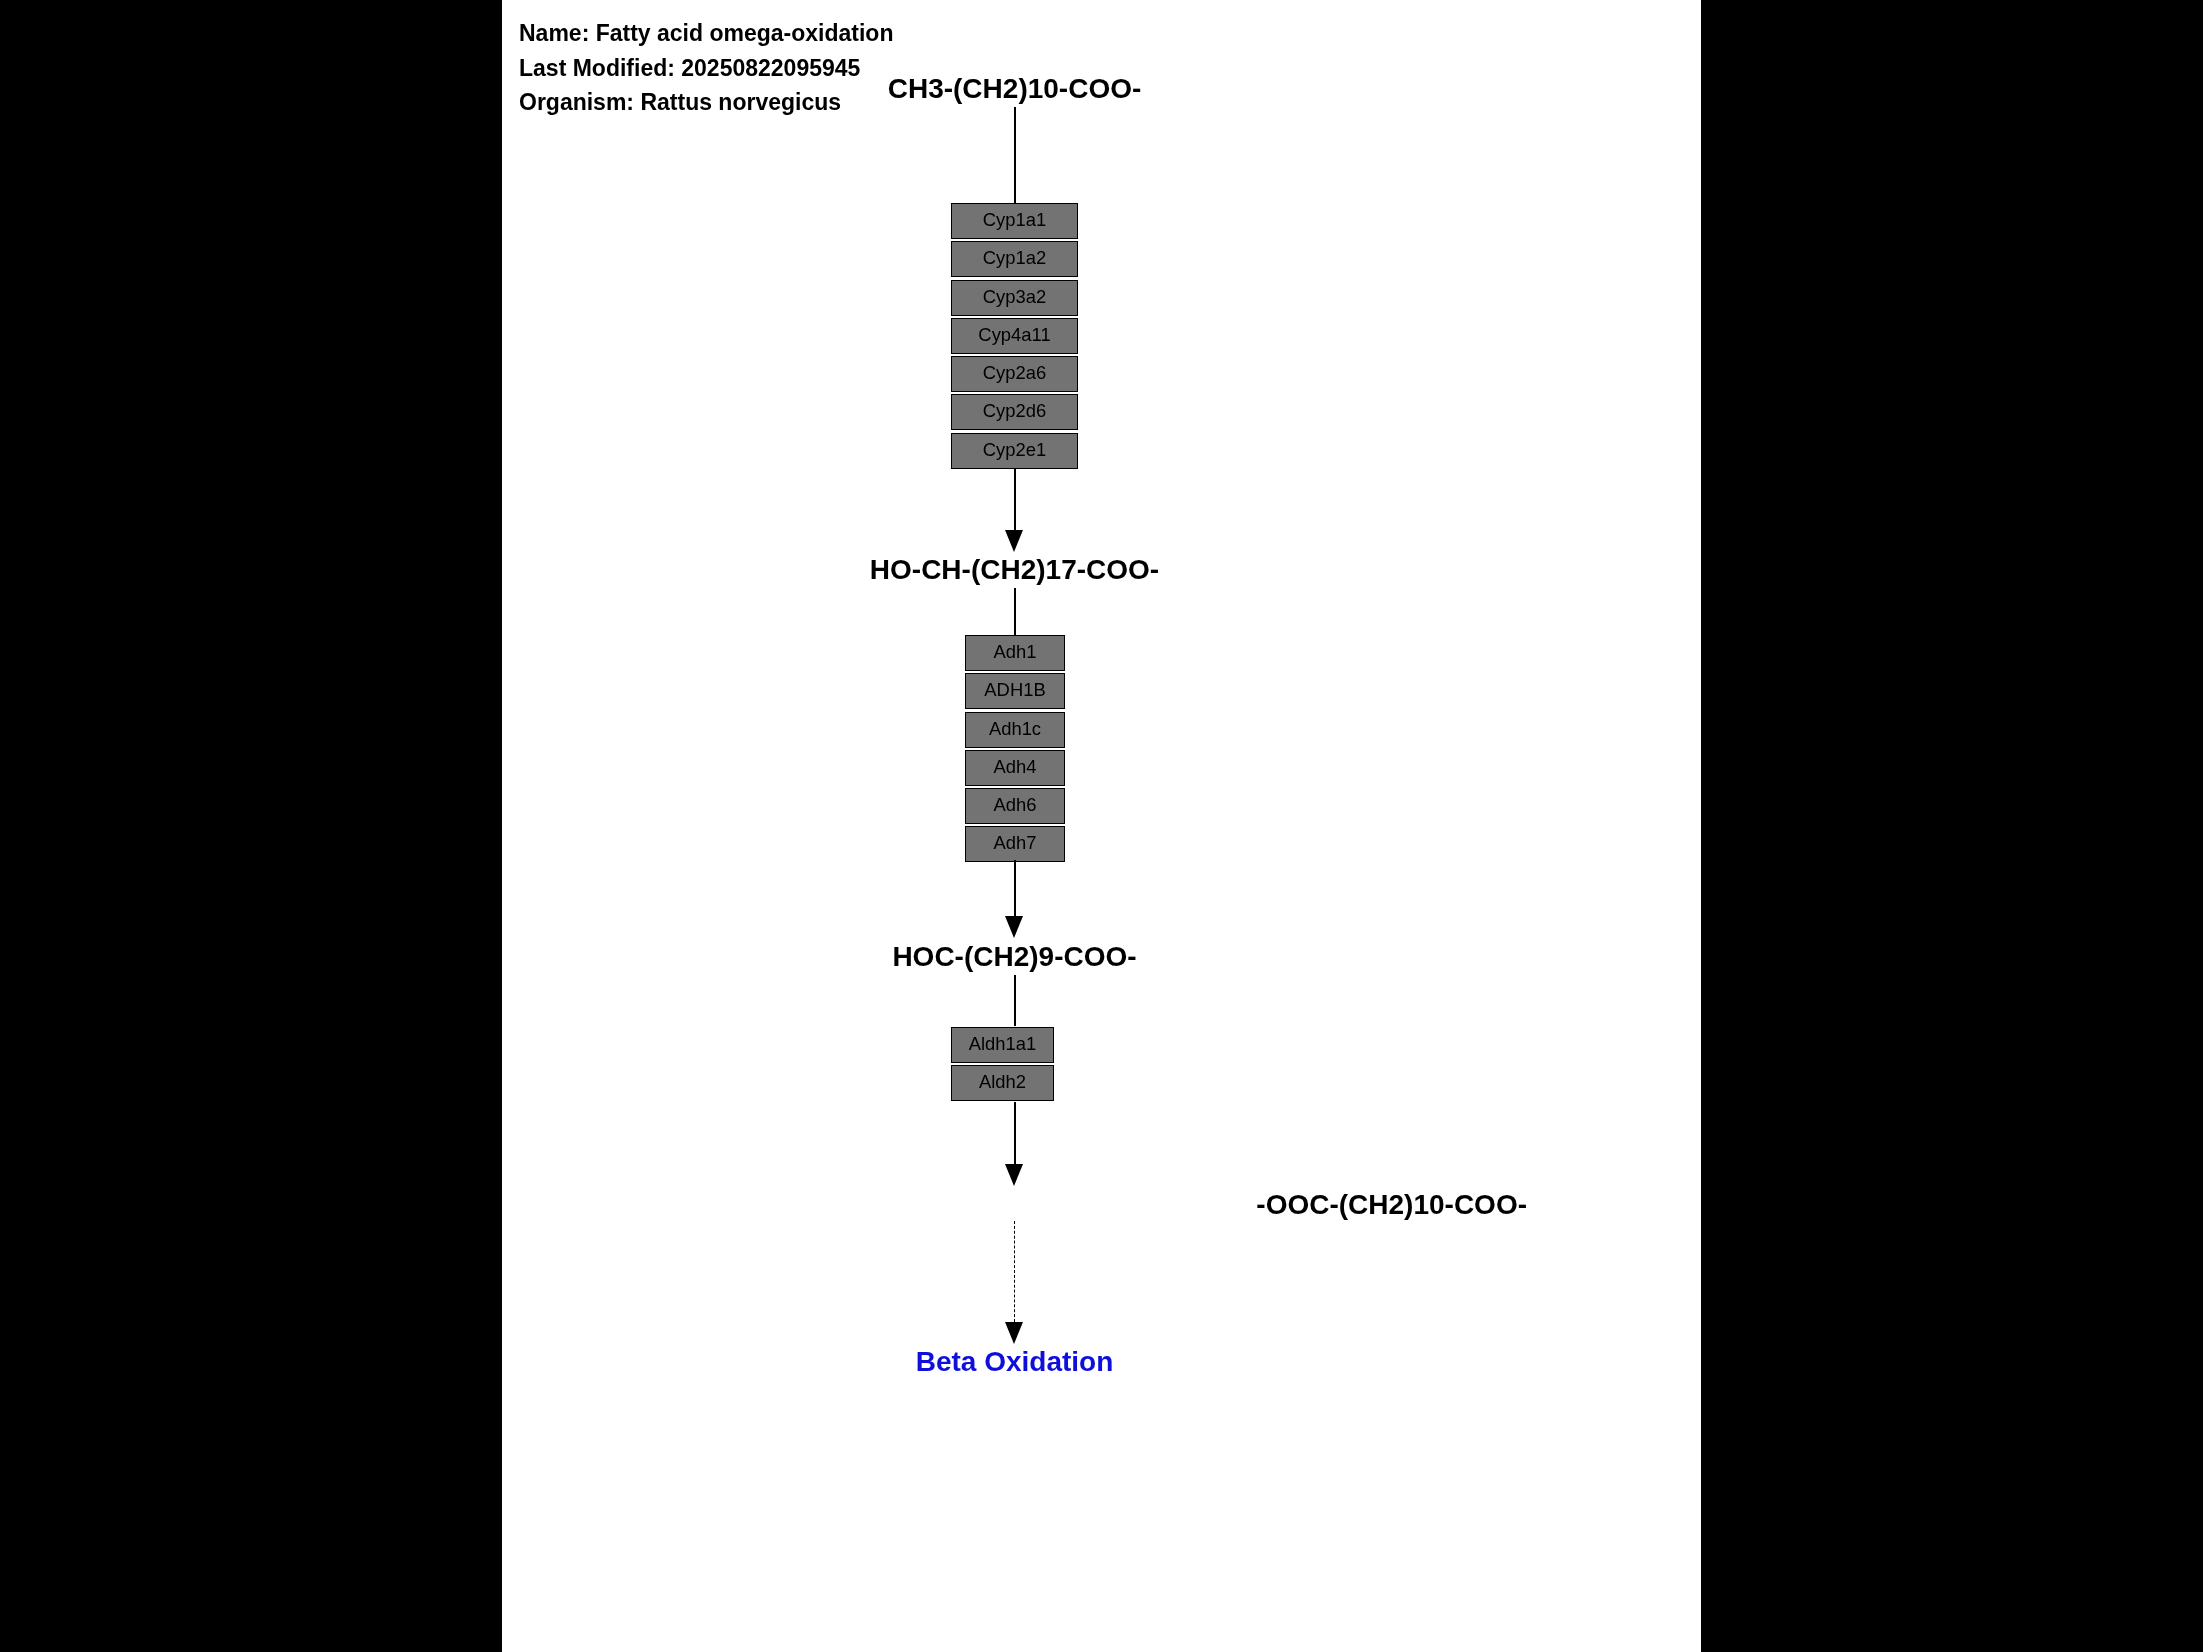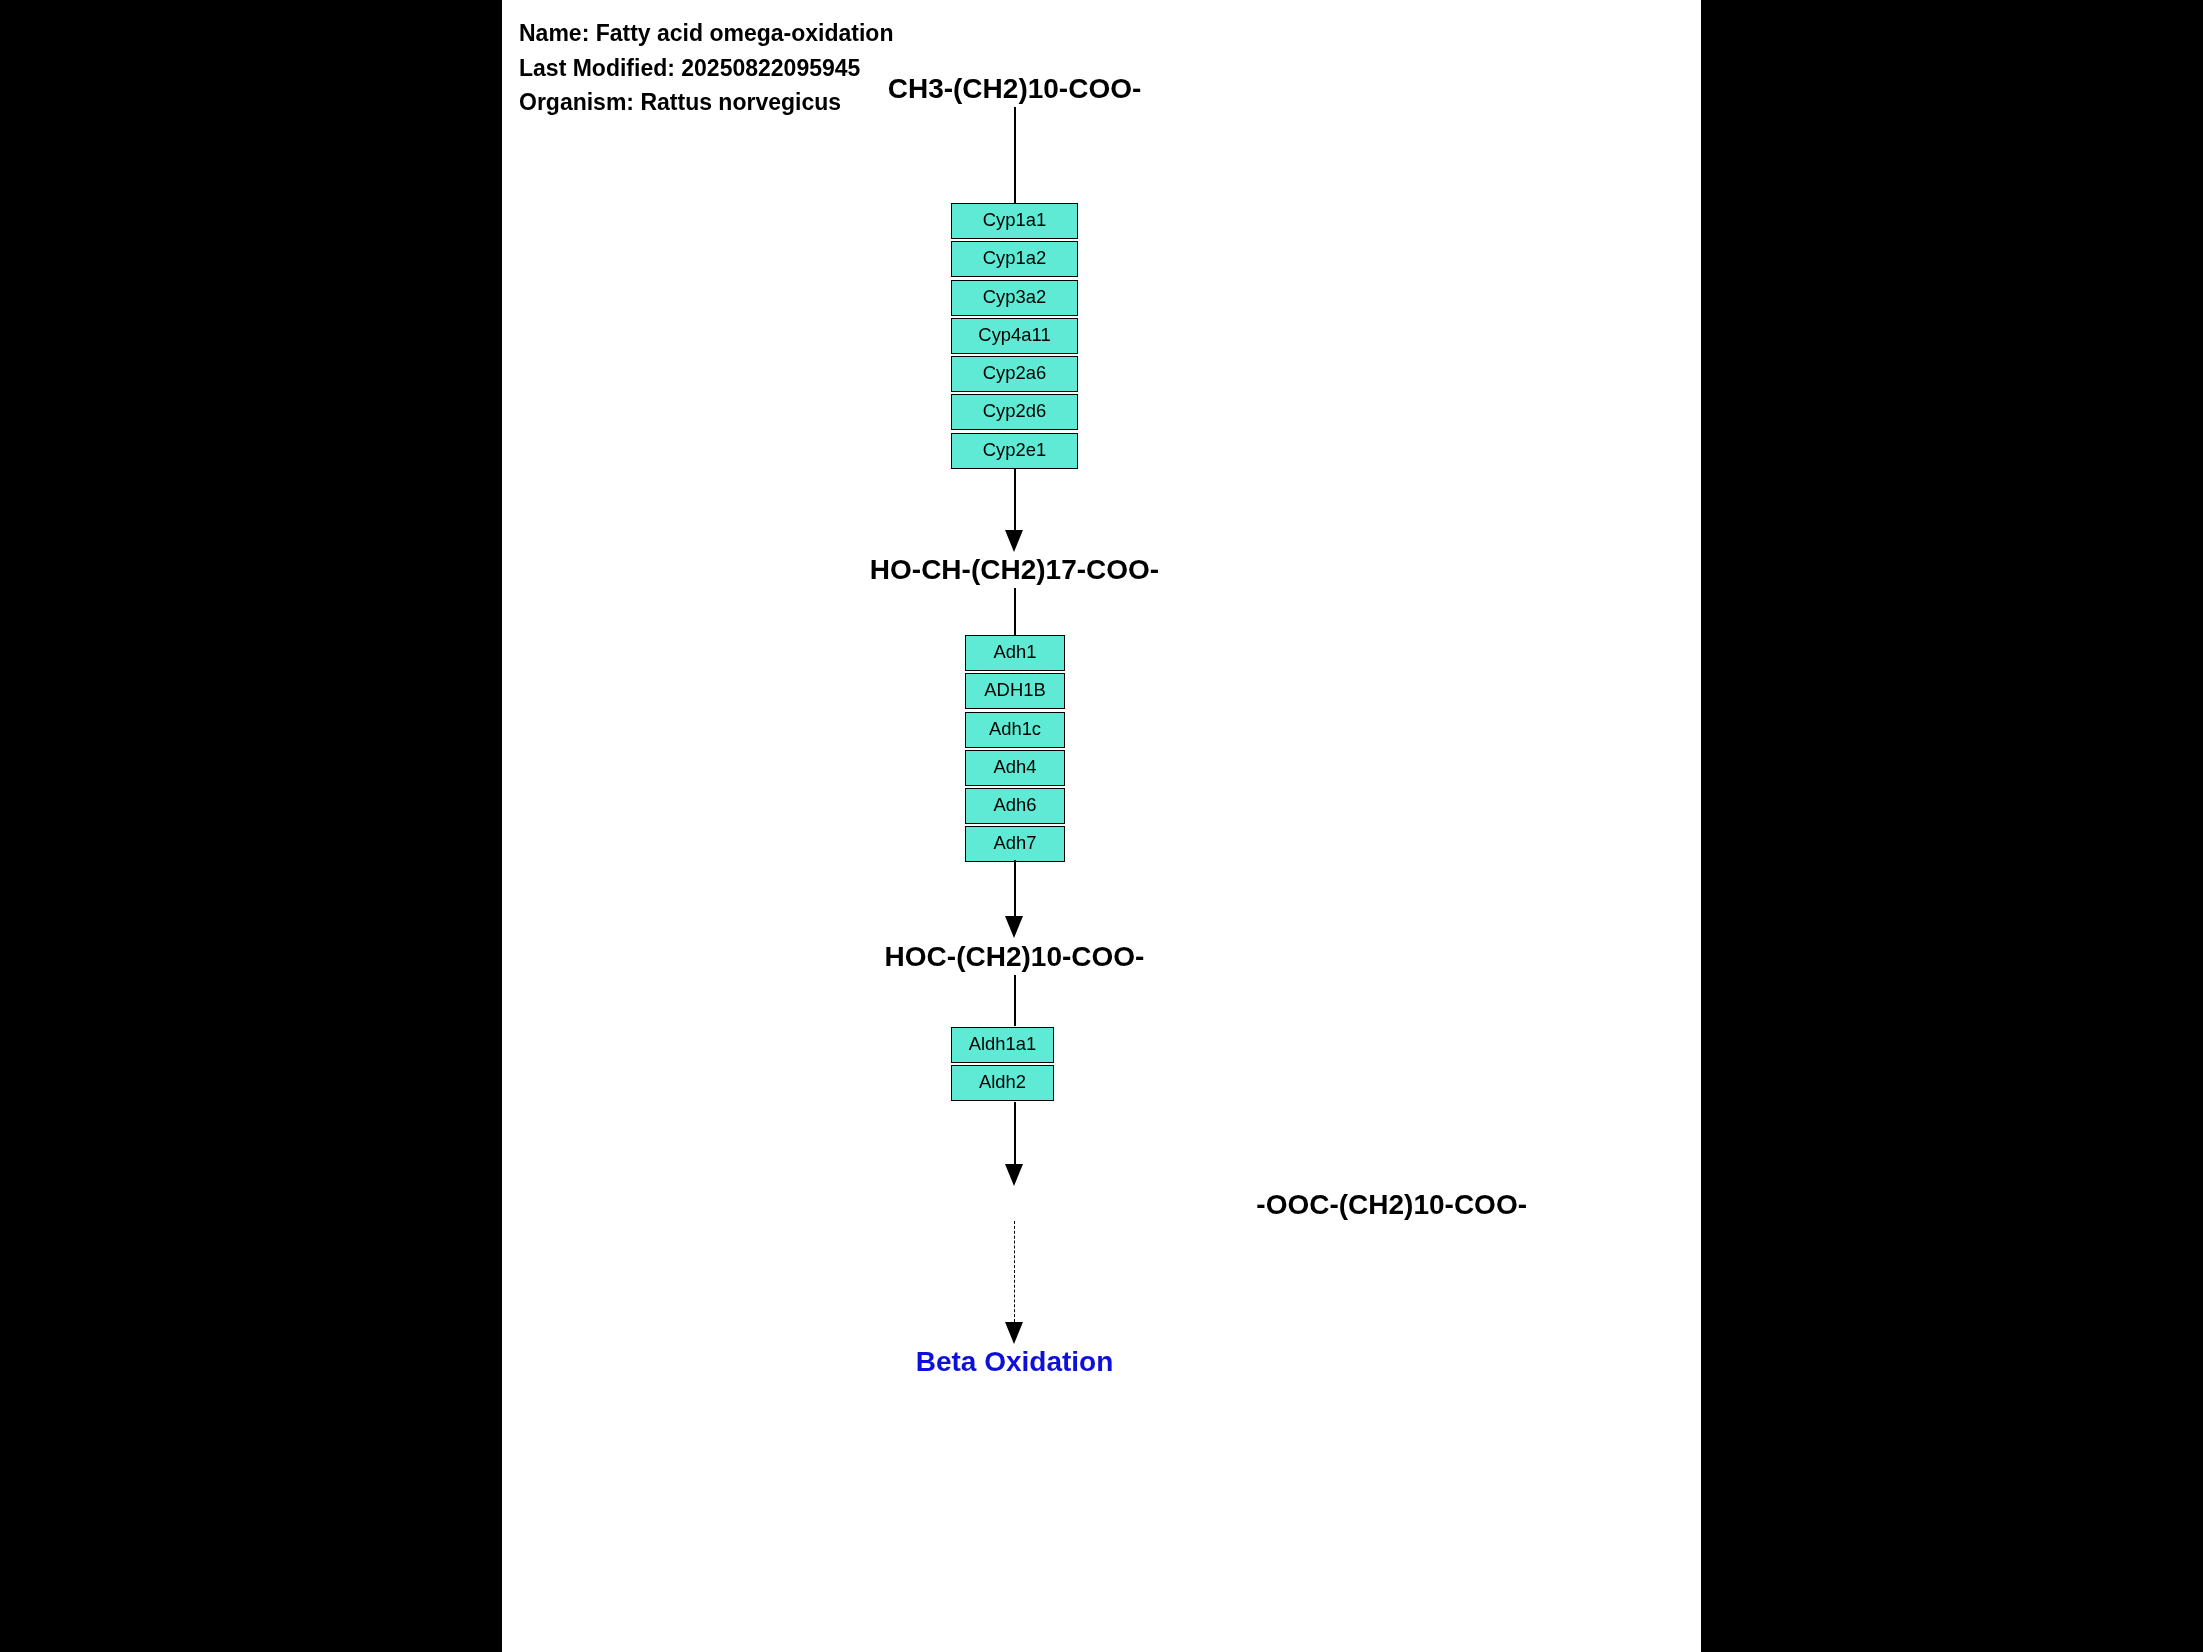--- a/index.html
+++ b/index.html
@@ -6,21 +6,21 @@
   body { width:2204px; height:1653px; background:#000; position:relative; overflow:hidden;
          font-family:"Liberation Sans", sans-serif; }
   .page { position:absolute; left:502px; top:0; width:1199px; height:1653px; background:#fff; }
   .meta { position:absolute; left:10px; font-size:23px; font-weight:bold; color:#000; white-space:nowrap; line-height:27.5px;margin-left:7px; }
   .compound { position:absolute; left:0; width:1025px; text-align:center; font-size:28px; font-weight:bold; color:#000; white-space:nowrap; line-height:27.5px; }
   .link { color:#0F0FDC; cursor:pointer; }
   .vline { position:absolute; left:512px; width:1.8px; background:#000; }
   .dline { position:absolute; left:512px; width:0; border-left:1.8px dashed #000; }
   .arrow { position:absolute; left:503px; width:0; height:0; border-left:9.2px solid transparent; border-right:9.2px solid transparent; border-top:22px solid #000; }
   .stack { position:absolute; }
-  .enzyme { box-sizing:border-box; border:1.8px solid #000; height:36px; margin-bottom:2.3px; background:#5eead4;
+  .enzyme { box-sizing:border-box; border:1.8px solid #000; height:36px; margin-bottom:2.3px; background:#737373;
             font-size:18.4px; color:#000; text-align:center; line-height:32px; cursor:pointer; }
 </style>
 </head>
 <body>
 
 <div class="page">
 
   <div class="meta" style="top:20px;">Name: Fatty acid omega-oxidation</div>
   <div class="meta" style="top:55px;">Last Modified: 20250822095945</div>
   <div class="meta" style="top:89px;">Organism: Rattus norvegicus</div>
@@ -47,21 +47,21 @@
     <div class="enzyme">Adh1</div>
     <div class="enzyme">ADH1B</div>
     <div class="enzyme">Adh1c</div>
     <div class="enzyme">Adh4</div>
     <div class="enzyme">Adh6</div>
     <div class="enzyme">Adh7</div>
   </div>
   <div class="vline" style="top:860px; height:57px;"></div>
   <div class="arrow" style="top:916px;"></div>
 
-  <div class="compound" style="top:943px;">HOC-(CH2)10-COO-</div>
+  <div class="compound" style="top:943px;">HOC-(CH2)9-COO-</div>
   <div class="vline" style="top:975px; height:51px;"></div>
 
   <div class="stack" style="left:449px; top:1027px; width:103px;">
     <div class="enzyme">Aldh1a1</div>
     <div class="enzyme">Aldh2</div>
   </div>
   <div class="vline" style="top:1102px; height:62px;"></div>
   <div class="arrow" style="top:1164px;"></div>
 
   <div class="compound" style="top:1191px;text-align:right;">-OOC-(CH2)10-COO-</div>

